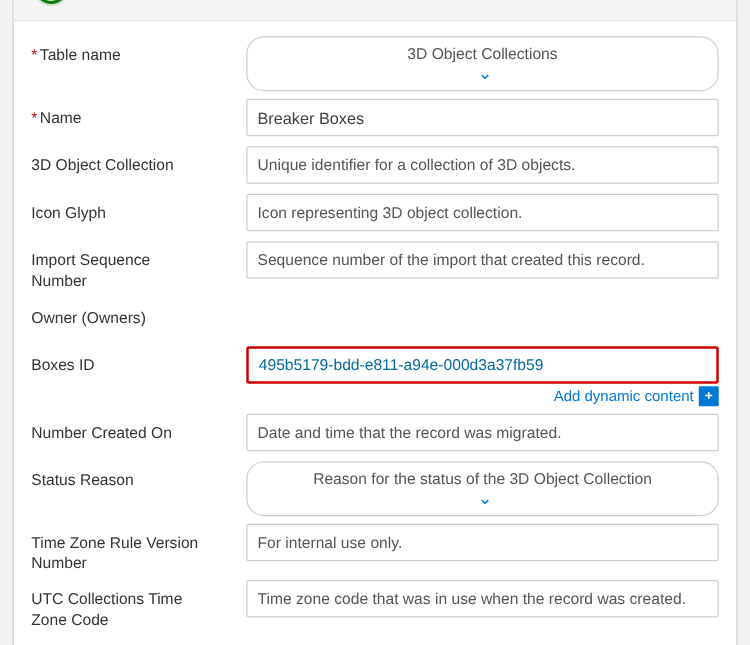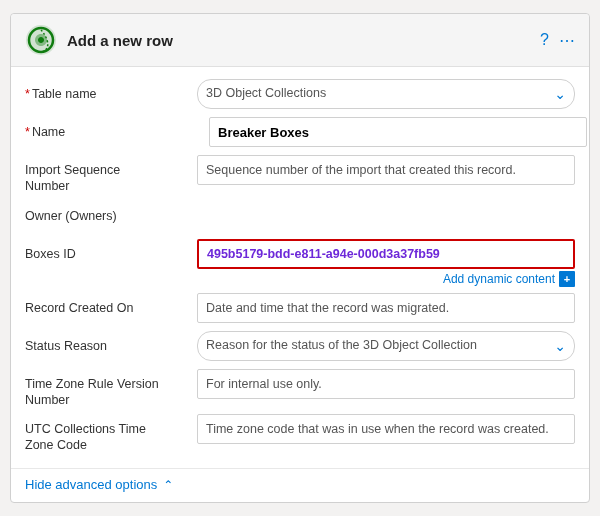--- a/index.html
+++ b/index.html
@@ -91,47 +91,48 @@
       border-radius: 2px;
       padding: 6px 8px;
       font-size: 12.5px;
       color: #555;
       background: #fff;
       min-height: 30px;
       display: flex;
       align-items: center;
     }
     .input-box.name-field {
-      font-weight: 700;
-      color: #000000;
+      font-weight: 400;
+      color: #404040;
       font-size: 13px;
-      margin-left: 12px;
     }
     .input-box-select {
       display: flex;
+      align-items: center;
       justify-content: space-between;
       width: 100%;
       border: 1px solid #d0d0d0;
       border-radius: 14px;
       padding: 6px 8px;
       font-size: 12.5px;
       color: #555;
       background: #fff;
       min-height: 30px;
       cursor: pointer;
+      flex-direction: column;
     }
     .chevron-down {
       color: #0078d4;
       font-size: 14px;
       margin-left: 4px;
     }
     .input-highlighted {
       border: 2px solid #c00 !important;
-      color: #6d28d9;
-      font-weight: 700;
+      color: #0369a1;
+      font-weight: 400;
     }
     .add-dynamic {
       text-align: left;
       margin-top: 2px;
       font-size: 12px;
       color: #0078d4;
       display: flex;
       align-items: center;
       justify-content: flex-end;
       gap: 4px;
@@ -202,21 +203,37 @@
       <div class="form-label">
         <span class="required-star">*</span><span>Name</span>
       </div>
       <div class="form-field">
         <div class="input-box name-field">
           <span>Breaker Boxes</span>
         </div>
       </div>
     </div>
 
-
+    <div class="form-row">
+      <div class="form-label">3D Object Collection</div>
+      <div class="form-field">
+        <div class="input-box">
+          <span>Unique identifier for a collection of 3D objects.</span>
+        </div>
+      </div>
+    </div>
+
+    <div class="form-row">
+      <div class="form-label">Icon Glyph</div>
+      <div class="form-field">
+        <div class="input-box">
+          <span>Icon representing 3D object collection.</span>
+        </div>
+      </div>
+    </div>
 
     <div class="form-row">
       <div class="form-label">Import Sequence Number</div>
       <div class="form-field">
         <div class="input-box">
           <span>Sequence number of the import that created this record.</span>
         </div>
       </div>
     </div>
 
@@ -231,21 +248,21 @@
           <span>495b5179-bdd-e811-a94e-000d3a37fb59</span>
         </div>
         <div class="add-dynamic">
           <span>Add dynamic content</span>
           <span class="add-dynamic-icon">+</span>
         </div>
       </div>
     </div>
 
     <div class="form-row">
-      <div class="form-label">Record Created On</div>
+      <div class="form-label">Number Created On</div>
       <div class="form-field">
         <div class="input-box">
           <span>Date and time that the record was migrated.</span>
         </div>
       </div>
     </div>
 
     <div class="form-row">
       <div class="form-label">Status Reason</div>
       <div class="form-field">

